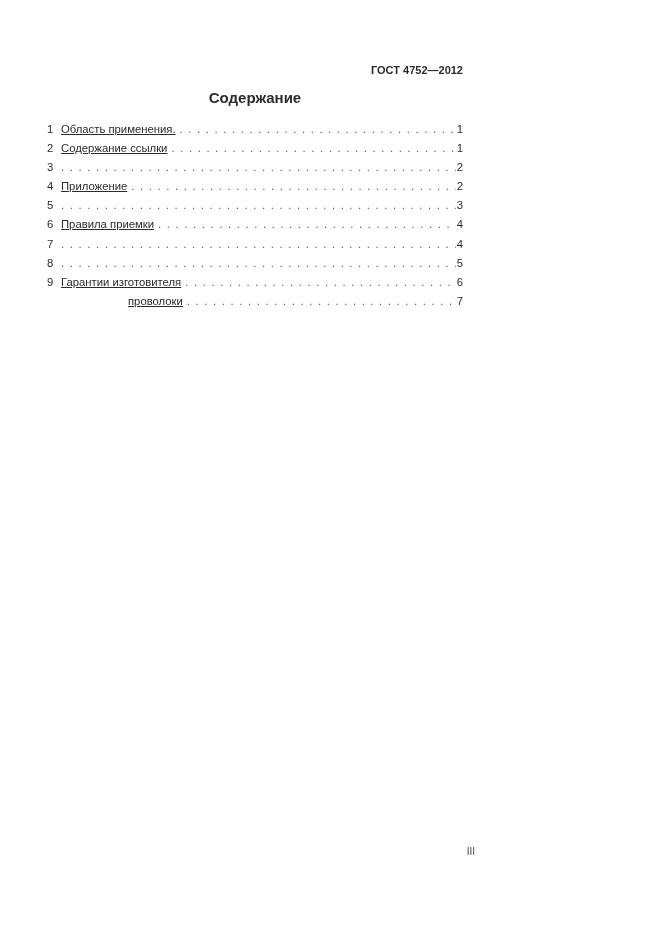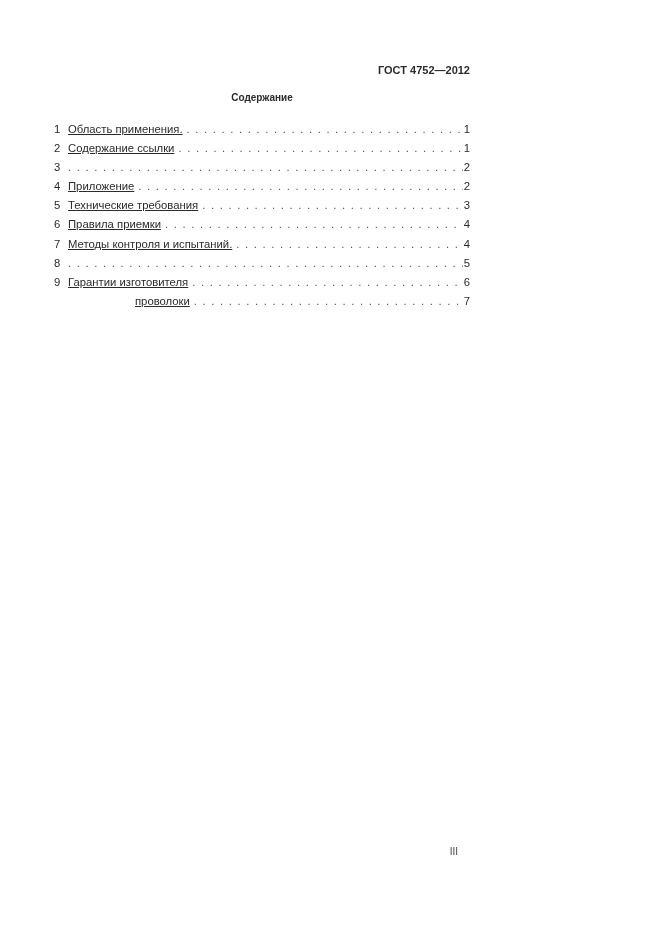--- a/index.html
+++ b/index.html
@@ -6,35 +6,34 @@
   .page {
     position: relative;
     width: 536px;
     height: 936px;
     background: #ffffff;
     color: #2b2b2b;
     font-family: "Liberation Sans", sans-serif;
     font-size: 11.3px;
     overflow: hidden;
     box-sizing: border-box;
-    margin-left: 7px;
   }
   .content {
     padding: 63px 73px 0 47px;
   }
   .doc-code {
     text-align: right;
     font-weight: bold;
     font-size: 11px;
     line-height: 14px;
   }
   .contents-title {
     text-align: center;
     font-weight: bold;
-    font-size: 10px;
+    font-size: 15px;
     line-height: 16px;
     margin-top: 13px;
   }
   .toc { margin-top: 14px; }
   .row {
     display: flex;
     align-items: baseline;
     line-height: 19.1px;
     white-space: pre;
   }
@@ -53,21 +52,21 @@
   }
   .pg { flex: none; padding-left: 1px; }
   .appendix-line1 {
     line-height: 19.1px;
     white-space: pre;
   }
   .indent { flex: none; width: 81px; }
   .folio {
     position: absolute;
     top: 846px;
-    right: 85px;
+    right: 61px;
     font-size: 10px;
     color: #4a4a4a;
     line-height: 12px;
   }
 </style>
 </head>
 <body>
 
 <div class="page">
   <div class="content">
@@ -88,29 +87,29 @@
 
       <div class="row">
         <span class="num">3</span><span class="dots"></span><span class="pg">2</span>
       </div>
 
       <div class="row">
         <span class="num">4</span><span class="ttl">Приложение</span><span class="dots"></span><span class="pg">2</span>
       </div>
 
       <div class="row">
-        <span class="num">5</span><span class="ttl">Технические требования</span><span class="dots"></span><span class="pg">3</span>
+        <span class="num">5</span><span class="dots"></span><span class="pg">3</span>
       </div>
 
       <div class="row">
         <span class="num">6</span><span class="ttl">Правила приемки</span><span class="dots"></span><span class="pg">4</span>
       </div>
 
       <div class="row">
-        <span class="num">7</span><span class="ttl">Методы контроля и испытаний.</span><span class="dots"></span><span class="pg">4</span>
+        <span class="num">7</span><span class="dots"></span><span class="pg">4</span>
       </div>
 
       <div class="row">
         <span class="num">8</span><span class="dots"></span><span class="pg">5</span>
       </div>
 
       <div class="row">
         <span class="num">9</span><span class="ttl">Гарантии изготовителя</span><span class="dots"></span><span class="pg">6</span>
       </div>
 

